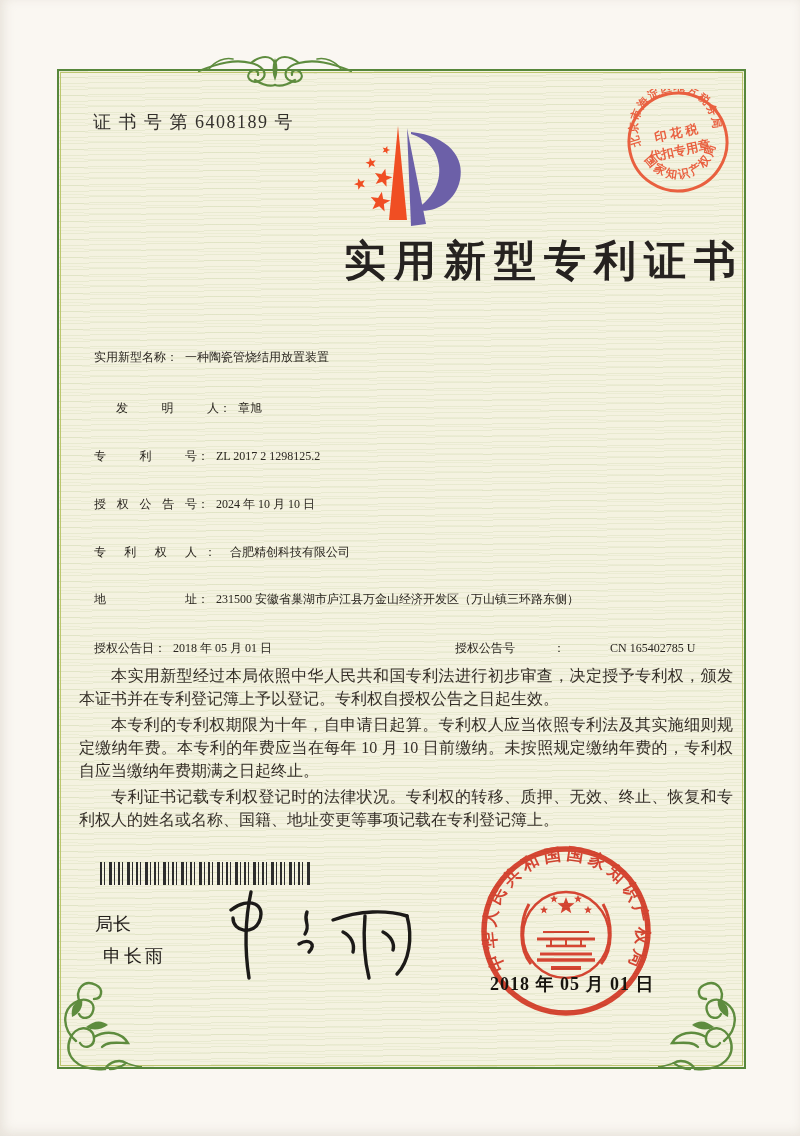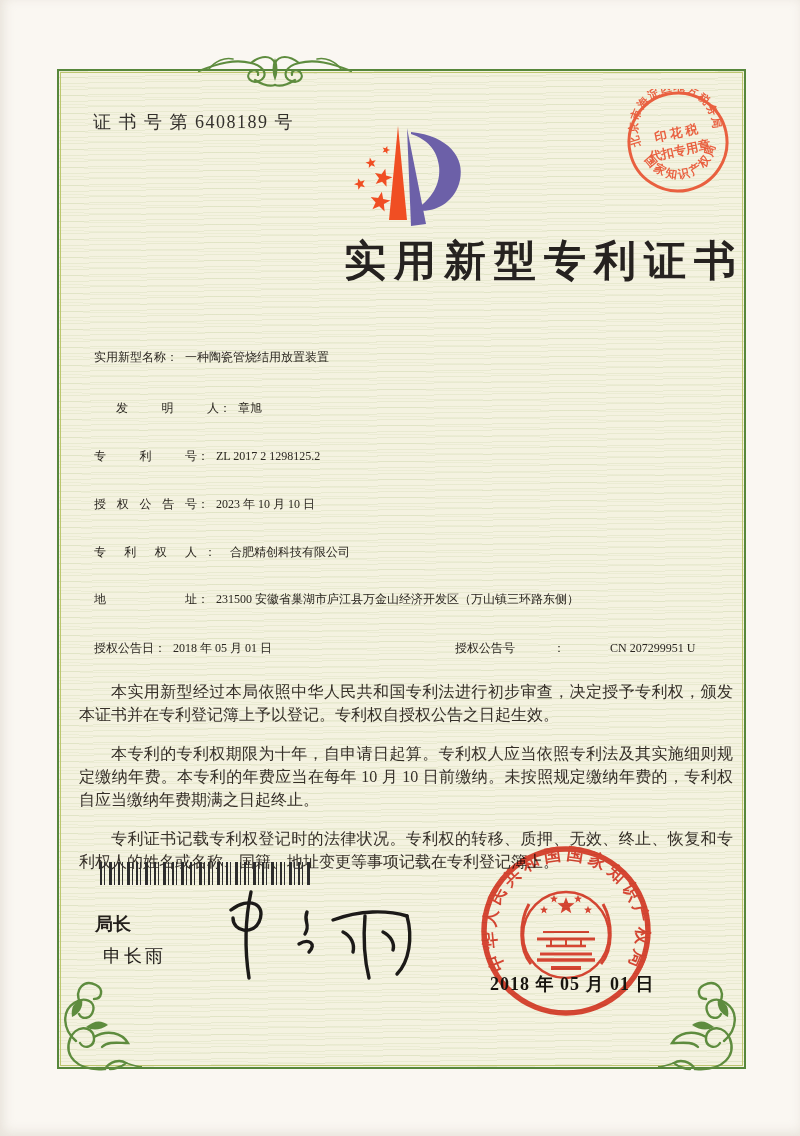--- a/index.html
+++ b/index.html
@@ -16,24 +16,24 @@
   .certno{left:93px;top:110px;font-size:18px;letter-spacing:1.5px;color:#33302c;}
   .title{left:57px;top:233px;width:687px;text-align:right;font-size:42px;letter-spacing:8px;
          padding-left:8px;box-sizing:border-box;font-weight:600;color:#262220;}
   .row{position:absolute;left:94px;font-size:12px;color:#29251f;display:flex;align-items:flex-start;line-height:24px;}
   .flabel{display:inline-block;width:103px;text-align:justify;text-align-last:justify;}
   .flabel.natural{width:auto;text-align-last:auto;}
   .colon{margin-right:2px;}
   .fvalue{margin-left:5px;}
   .addr-val{width:432px;}
   .paras{left:79px;top:664px;width:654px;font-size:16px;line-height:23px;color:#352f28;text-align:justify;}
-  .paras p{margin:16px 0 3px;text-indent:2em;}
+  .paras p{margin:0 0 3px;text-indent:2em;}
   .barcode{left:100px;top:862px;width:211px;height:23px;
     background-image:repeating-linear-gradient(90deg,#2d2d2d 0 2px,rgba(0,0,0,0) 2px 4px,#2d2d2d 4px 5px,rgba(0,0,0,0) 5px 9px,#2d2d2d 9px 12px,rgba(0,0,0,0) 12px 14px,#2d2d2d 14px 15px,rgba(0,0,0,0) 15px 18px);}
-  .officer-title{left:95px;top:912px;font-size:18px;color:#24201c;font-weight:bold;}
+  .officer-title{left:95px;top:912px;font-size:18px;color:#24201c;}
   .officer-name{left:103px;top:944px;font-size:18px;letter-spacing:3px;color:#24201c;}
   .seal-date{left:490px;top:972px;font-size:18px;font-weight:600;letter-spacing:1px;color:#17140f;z-index:6;}
   .footer{left:57px;top:1038px;width:687px;text-align:center;font-size:15px;letter-spacing:1px;color:#3a352e;}
   svg{display:block;}
   .stamp{z-index:5;}
   .orn{z-index:4;}
 </style>
 </head>
 <body>
 
@@ -127,41 +127,41 @@
     <span class="fvalue">章旭</span>
   </div>
   <div class="row" style="top:444px;">
     <span class="flabel">专利号</span>
       <span class="colon">：</span>
     <span class="fvalue">ZL 2017 2 1298125.2</span>
   </div>
   <div class="row" style="top:492px;">
     <span class="flabel">授权公告号</span>
       <span class="colon">：</span>
-    <span class="fvalue">2023 年 10 月 10 日</span>
+    <span class="fvalue">2024 年 10 月 10 日</span>
   </div>
   <div class="row" style="top:540px;gap:7px;">
     <span class="flabel">专利权人</span>
       <span class="colon">：</span>
     <span class="fvalue">合肥精创科技有限公司</span>
   </div>
   <div class="row" style="top:587px;">
     <span class="flabel">地址</span>
       <span class="colon">：</span>
     <span class="fvalue addr-val">231500 安徽省巢湖市庐江县万金山经济开发区（万山镇三环路东侧）</span>
   </div>
   <div class="row" style="top:636px;">
     <span class="flabel natural">授权公告日</span>
       <span class="colon">：</span>
     <span class="fvalue">2018 年 05 月 01 日</span>
   </div>
   <div class="row" style="top:636px;left:455px;gap:38px;">
     <span class="flabel natural">授权公告号</span>
       <span class="colon">：</span>
-    <span class="fvalue">CN 207299951 U</span>
+    <span class="fvalue">CN 165402785 U</span>
   </div>
 
   <div class="abs paras">
     <p>本实用新型经过本局依照中华人民共和国专利法进行初步审查，决定授予专利权，颁发本证书并在专利登记簿上予以登记。专利权自授权公告之日起生效。</p>
     <p>本专利的专利权期限为十年，自申请日起算。专利权人应当依照专利法及其实施细则规定缴纳年费。本专利的年费应当在每年 10 月 10 日前缴纳。未按照规定缴纳年费的，专利权自应当缴纳年费期满之日起终止。</p>
     <p>专利证书记载专利权登记时的法律状况。专利权的转移、质押、无效、终止、恢复和专利权人的姓名或名称、国籍、地址变更等事项记载在专利登记簿上。</p>
   </div>
 
   <div class="abs barcode"></div>
 

